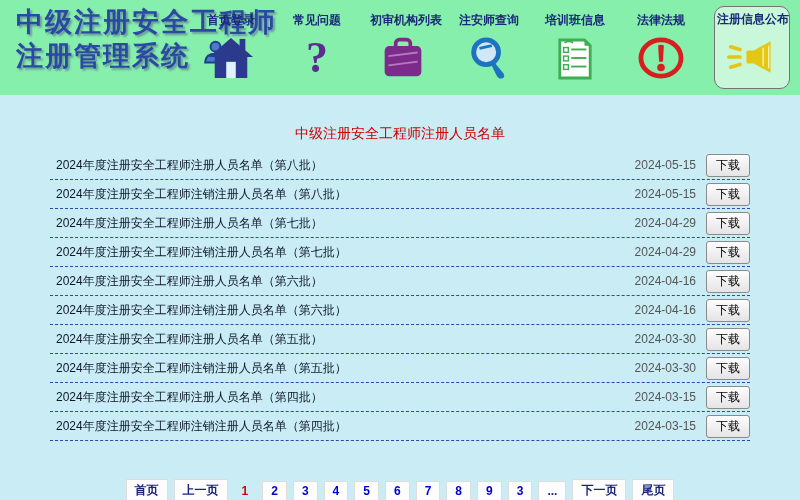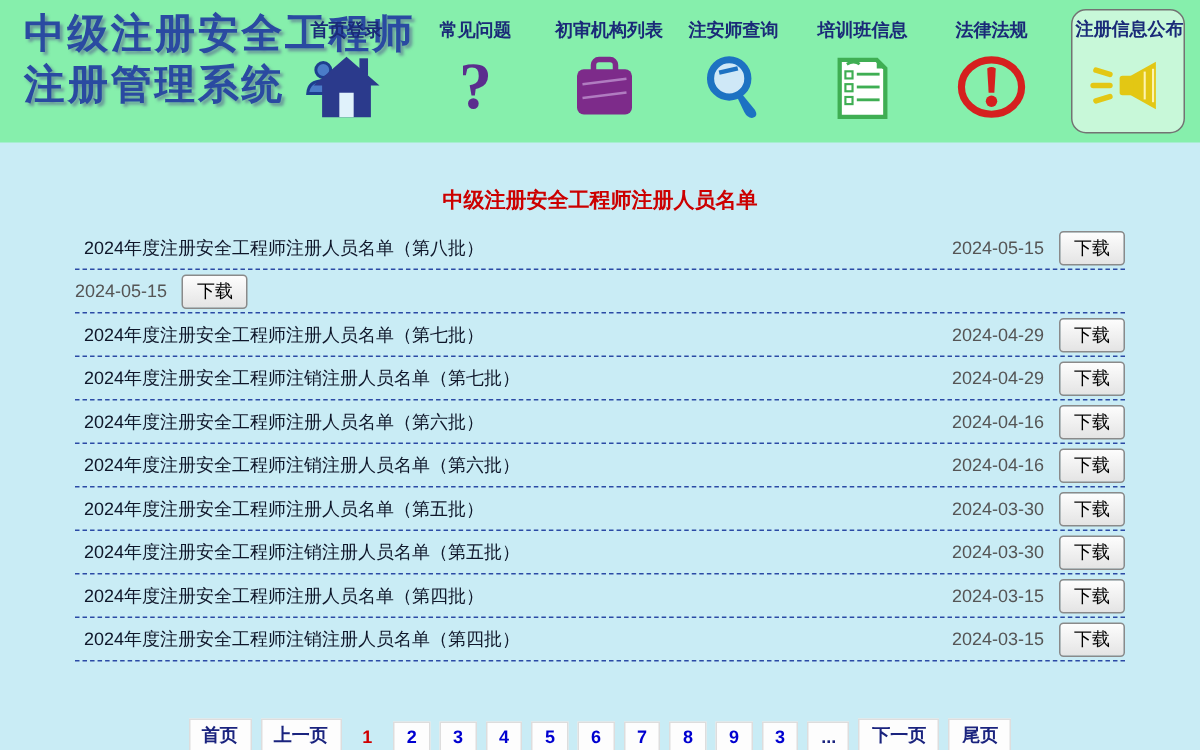--- a/index.html
+++ b/index.html
@@ -39,21 +39,21 @@
     background:rgba(255,255,255,.55);
     padding:4px 2px 6px 2px; margin-top:-6px;
   }
   .qmark {
     font-family:"Liberation Serif", serif;
     font-size:44px; font-weight:bold; color:#5b2d8e; line-height:44px;
   }
   
   .main-title {
     margin-top:30px; text-align:center;
-    font-size:14px; font-weight:bold; color:#cc0000;
+    font-size:14px; font-weight:normal; color:#cc0000;
   }
   .list {
     width:700px; margin:8px auto 0 auto;
   }
   .row {
     display:flex; align-items:center; height:29px;
     border-bottom:1px dashed #2b4aa5;
   }
   .row-title { flex:1; font-size:12px; color:#0f172a; padding-left:6px; white-space:nowrap; }
   .row-date { font-size:12px; color:#555; margin-right:10px; }
@@ -178,20 +178,21 @@
 
 <div class="main-title">中级注册安全工程师注册人员名单</div>
 
 <div class="list">
   <div class="row">
     <span class="row-title">2024年度注册安全工程师注册人员名单（第八批）</span>
     <span class="row-date">2024-05-15</span>
     <button class="dl-btn">下载</button>
   </div>
   <div class="row">
+    <span class="row-title">2024年度注册安全工程师注销注册人员名单（第八批）</span>
     <span class="row-date">2024-05-15</span>
     <button class="dl-btn">下载</button>
   </div>
   <div class="row">
     <span class="row-title">2024年度注册安全工程师注册人员名单（第七批）</span>
     <span class="row-date">2024-04-29</span>
     <button class="dl-btn">下载</button>
   </div>
   <div class="row">
     <span class="row-title">2024年度注册安全工程师注销注册人员名单（第七批）</span>

